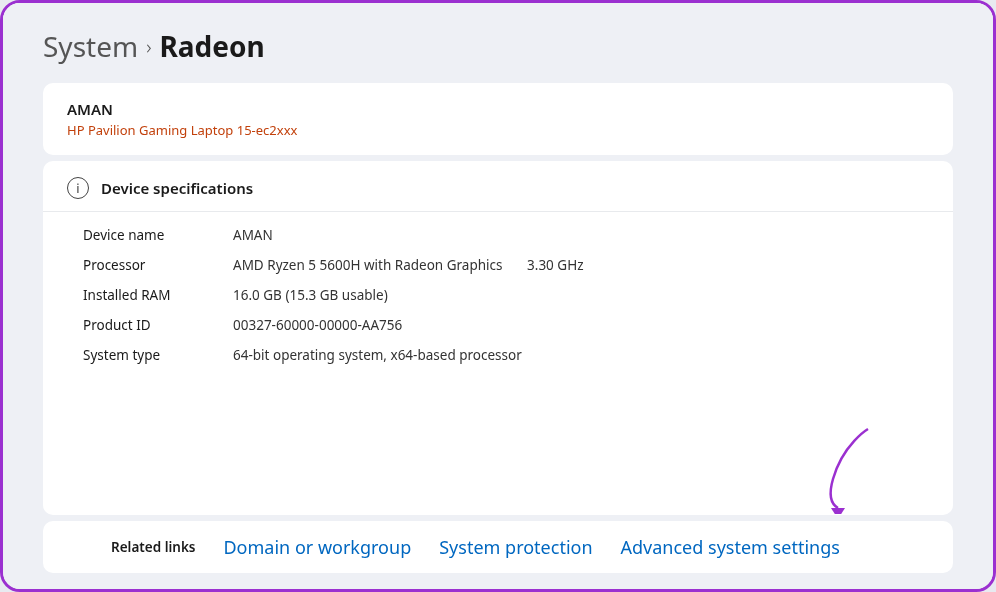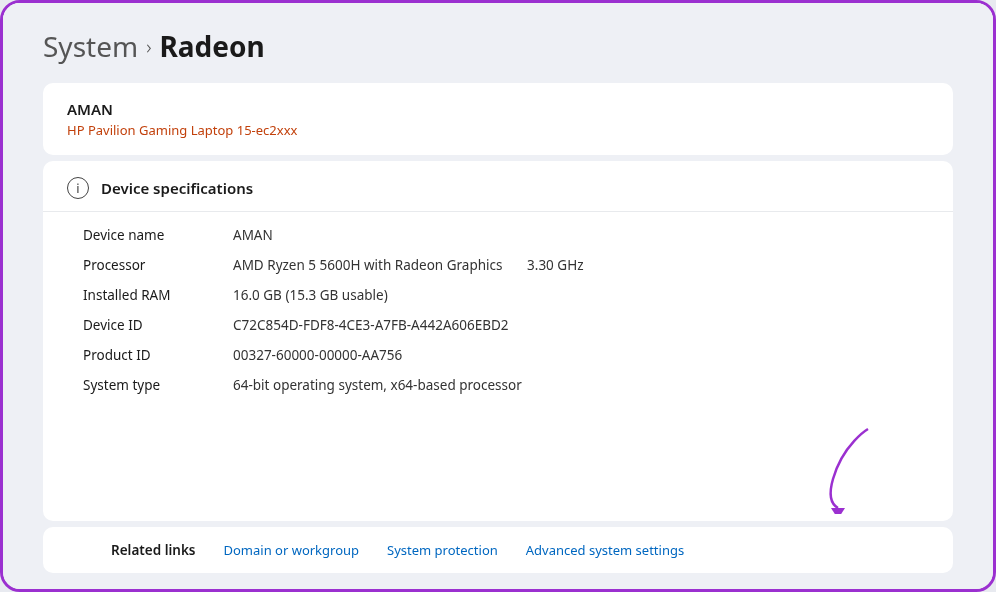--- a/index.html
+++ b/index.html
@@ -165,21 +165,21 @@
 
     .related-links-label {
       font-size: 13.5px;
       font-weight: 600;
       color: #1a1a1a;
       margin-right: 28px;
       margin-left: 44px;
     }
 
     .related-link {
-      font-size: 13px;
+      font-size: 18px;
       color: #0067c0;
       text-decoration: none;
       margin-right: 28px;
       cursor: pointer;
     }
 
     .arrow-annotation {
       position: absolute;
       bottom: 70px;
       right: 100px;
@@ -228,24 +228,20 @@
           <div class="spec-row">
             <span class="spec-label">Processor</span>
             <span class="spec-value">AMD Ryzen 5 5600H with Radeon Graphics &nbsp;&nbsp;&nbsp;&nbsp;&nbsp; 3.30 GHz</span>
           </div>
 
           <div class="spec-row">
             <span class="spec-label">Installed RAM</span>
             <span class="spec-value">16.0 GB (15.3 GB usable)</span>
           </div>
 
-          <div class="spec-row">
-            <span class="spec-label">Device ID</span>
-            <span class="spec-value">C72C854D-FDF8-4CE3-A7FB-A442A606EBD2</span>
-          </div>
 
           <div class="spec-row">
             <span class="spec-label">Product ID</span>
             <span class="spec-value">00327-60000-00000-AA756</span>
           </div>
 
           <div class="spec-row">
             <span class="spec-label">System type</span>
             <span class="spec-value">64-bit operating system, x64-based processor</span>
           </div>

